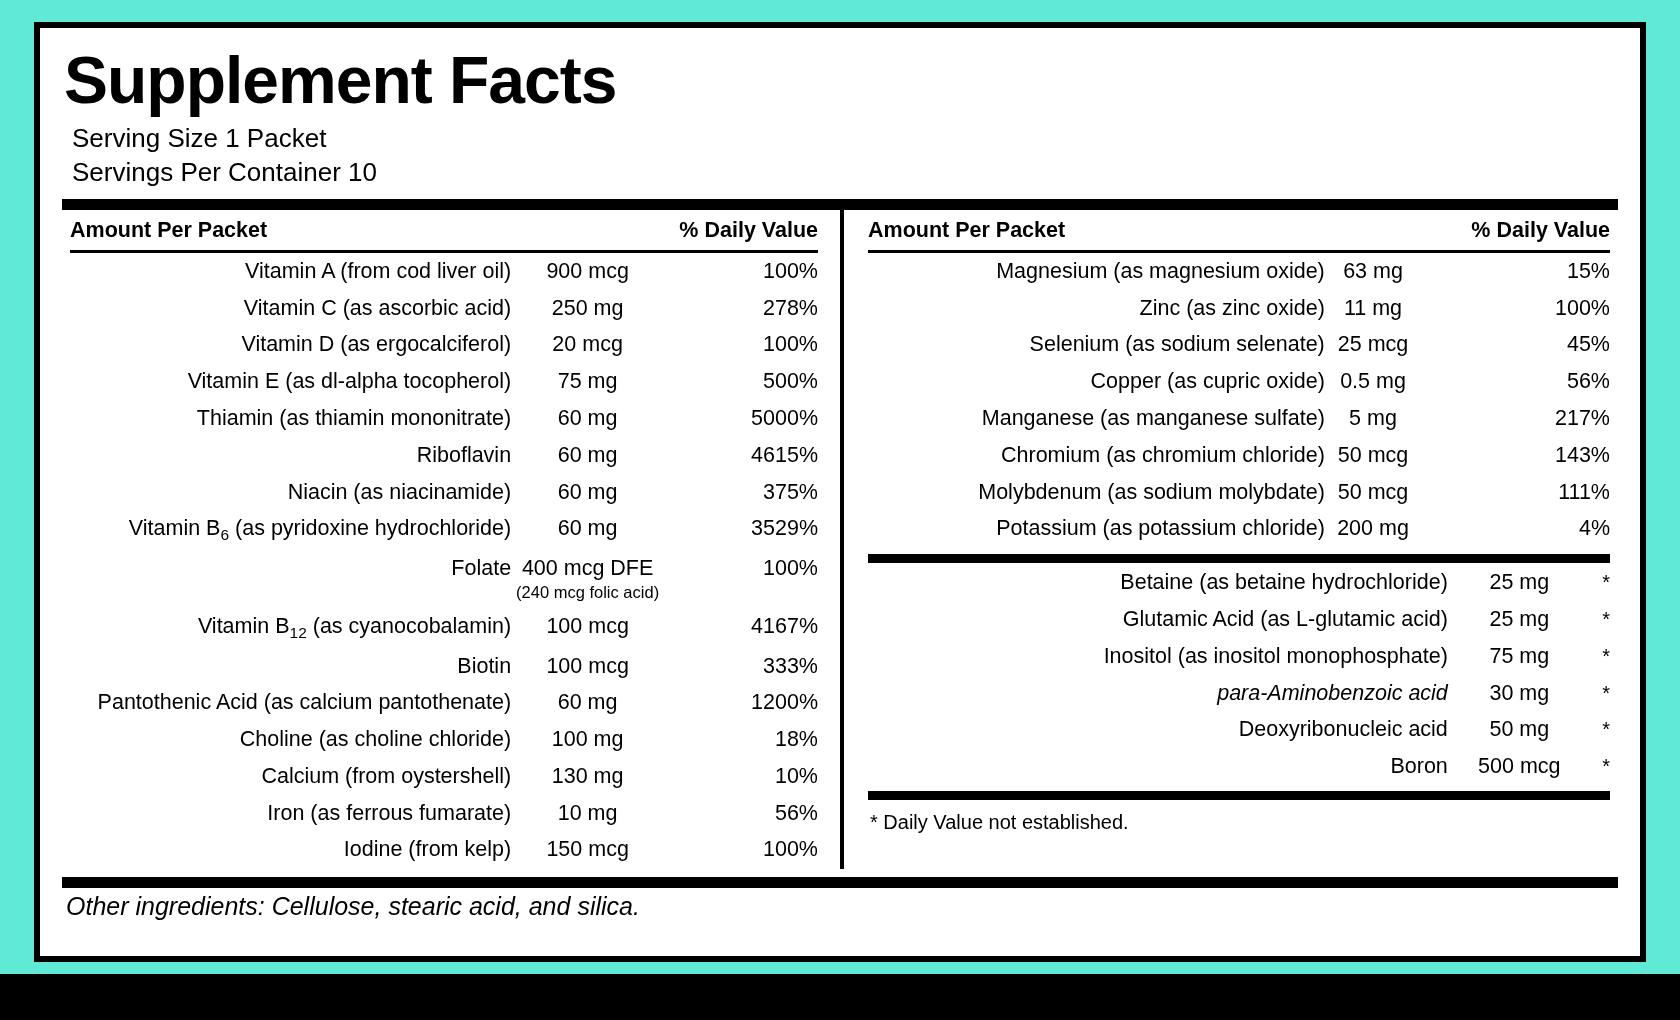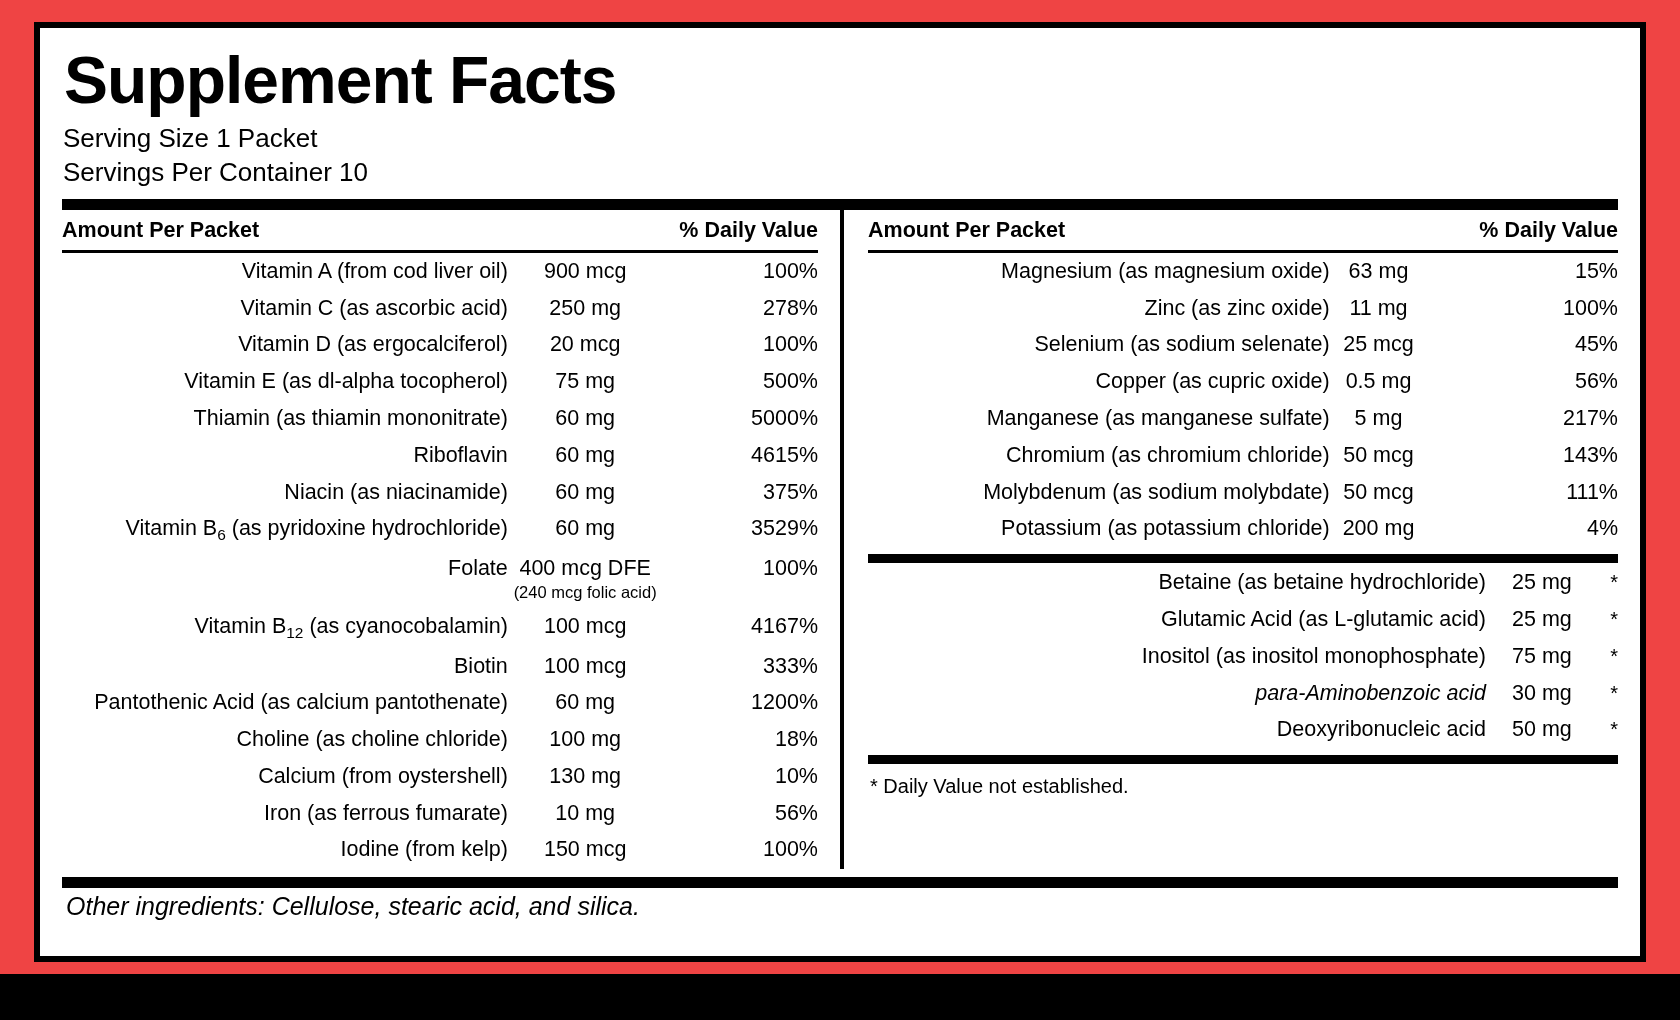--- a/index.html
+++ b/index.html
@@ -6,21 +6,21 @@
     margin: 0;
     padding: 0;
     background: #ffffff;
     font-family: "Liberation Sans", sans-serif;
     color: #000000;
   }
   #page {
     width: 1680px;
     height: 1020px;
     position: relative;
-    background: #ef4444;
+    background: #5eead4;
     box-sizing: border-box;
   }
   .panel {
     position: absolute;
     left: 34px;
     top: 22px;
     width: 1612px;
     height: 940px;
     border: 6px solid #000000;
     box-sizing: border-box;
@@ -28,32 +28,32 @@
     padding: 10px 14px 0 14px;
   }
   .title {
     font-size: 66px;
     font-weight: bold;
     letter-spacing: -1px;
     line-height: 1.04;
     margin: 8px 0 6px 10px;
   }
   .serving-lines {
-    margin-left: 9px;
+    margin-left: 18px;
     font-size: 26px;
     line-height: 1.32;
   }
   .thick-rule {
     height: 11px;
     background: #000;
     margin: 10px 8px 0 8px;
   }
   .columns {
     display: flex;
-    margin: 0 8px;
+    margin: 0 16px;
     position: relative;
   }
   .col {
     box-sizing: border-box;
   }
   .col-left {
     width: 50%;
     padding-right: 22px;
   }
   .col-right {
@@ -306,20 +306,25 @@
               <tr>
                 <td class="name"><span class="italic">para-Aminobenzoic acid</span></td>
                 <td class="amt">30 mg</td>
                 <td class="dv"><span class="star">*</span></td>
               </tr>
               <tr>
                 <td class="name">Deoxyribonucleic acid</td>
                 <td class="amt">50 mg</td>
                 <td class="dv"><span class="star">*</span></td>
               </tr>
+              <tr>
+                <td class="name">Boron</td>
+                <td class="amt">500 mcg</td>
+                <td class="dv"><span class="star">*</span></td>
+              </tr>
             </tbody>
         </table>
 
         <div class="mid-rule"></div>
 
         <div class="footnote">* Daily Value not established.</div>
       </div>
     </div>
 
     <div class="bottom-rule"></div>

